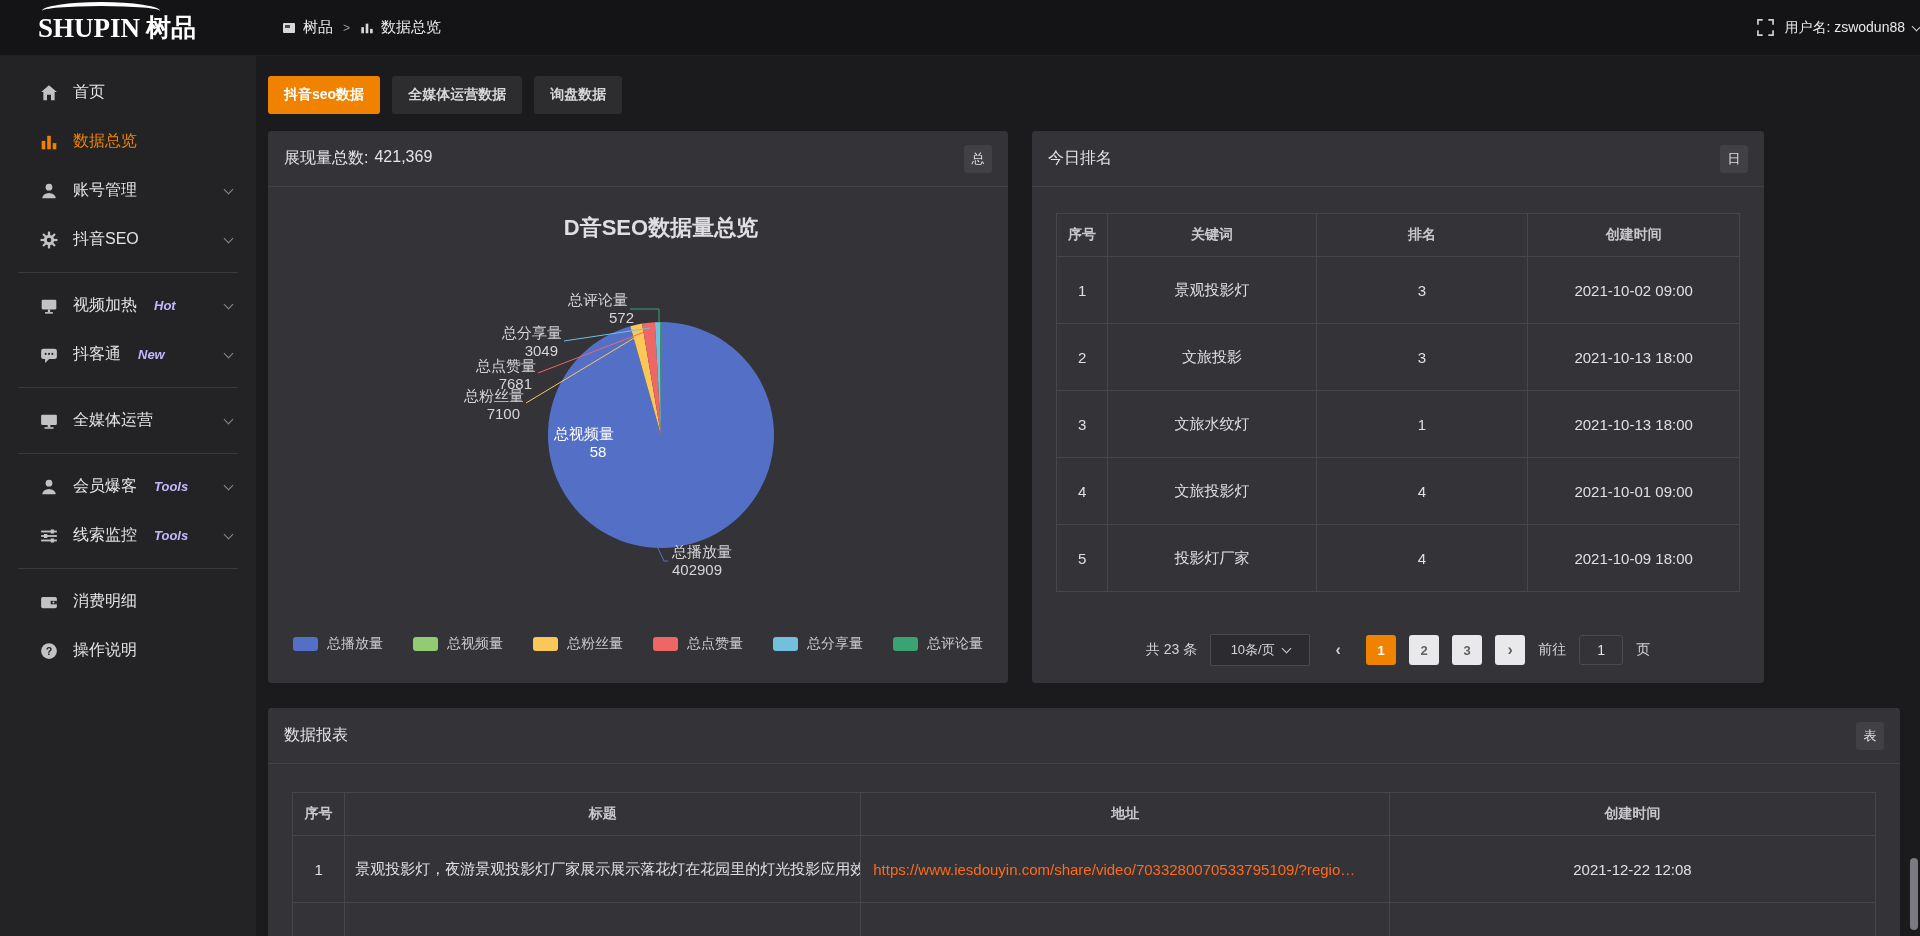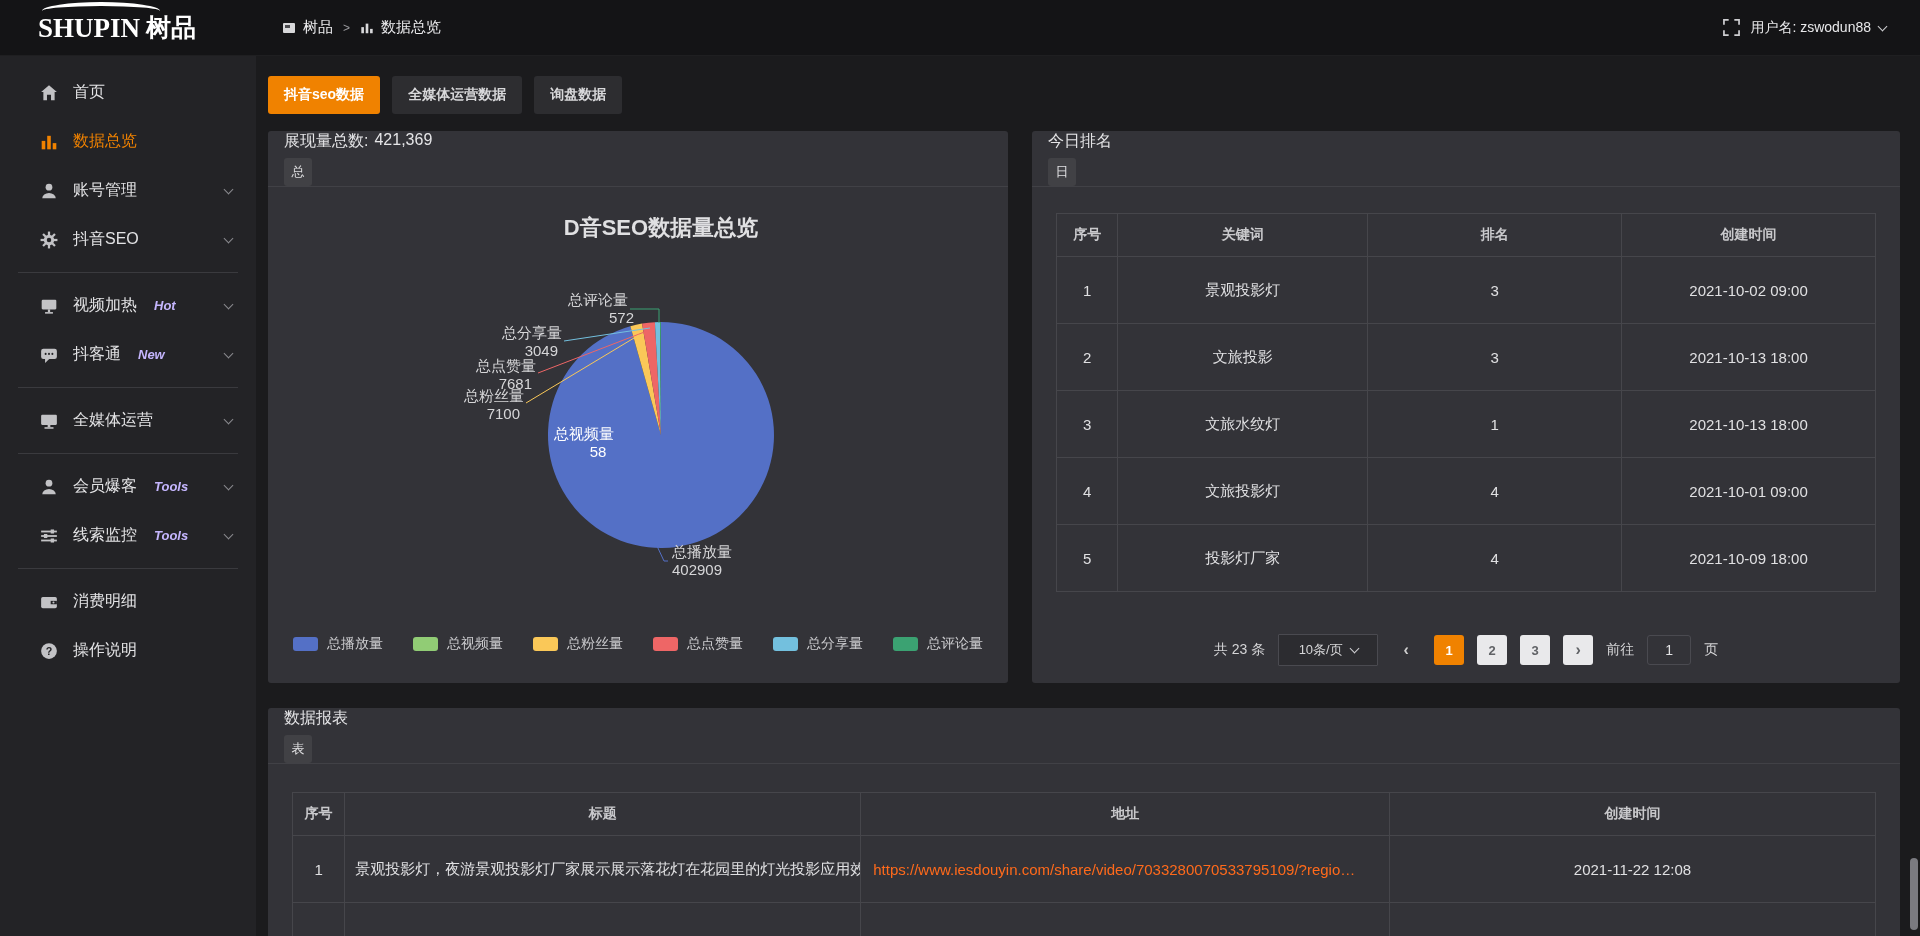--- a/index.html
+++ b/index.html
@@ -15,21 +15,21 @@
   }
   .logo-wrap { width:256px; display:flex; align-items:center; padding-left:38px; }
   .logo { position:relative; display:flex; align-items:flex-end; color:#fff; }
   .logo-arc { position:absolute; top:-9px; left:4px; width:118px; height:18px;
     border-top:4px solid #fff; border-radius:50%; }
   .logo-en { font-size:27px; font-weight:800; letter-spacing:0px;font-family:Liberation Serif, serif; }
   .logo-cn { font-size:25px; font-weight:800; margin-left:6px; }
   .breadcrumb { display:flex; align-items:center; gap:10px; margin-left:26px; font-size:15px; color:#ececee; }
   .crumb { display:flex; align-items:center; gap:7px; cursor:pointer; }
   .crumb-sep { color:#9a9a9e; font-size:12px; }
-  .topbar-right { margin-left:auto; display:flex; align-items:center; gap:10px; padding-right:34px; }
+  .topbar-right { margin-left:auto; display:flex; align-items:center; gap:10px; }
   .fs-icon { width:17px; height:17px; cursor:pointer; }
   .user { display:flex; align-items:center; gap:8px; font-size:14px; color:#e8e8ea; cursor:pointer; }
   .chev-down { width:7px; height:7px; border-right:1.5px solid #cfcfd2; border-bottom:1.5px solid #cfcfd2;
     transform:rotate(45deg); margin-top:-3px; }
   
   .layout { display:flex; height:880px; }
   .sidebar { width:256px; background:#232326; padding-top:12px; flex:none; }
   .side-item { height:49px; display:flex; align-items:center; padding:0 24px 0 40px;
     gap:15px; font-size:16px; color:#e3e3e5; cursor:pointer; }
   .side-item .icon { width:18px; height:18px; flex:none; display:flex; }
@@ -38,28 +38,28 @@
   .side-badge.vip { color:#f0a020; }
   .side-item .chev-down { margin-left:auto; border-color:#8a8a8e; }
   .side-divider { height:1px; background:#3a3a3e; margin:8px 18px; }
   
   .content { flex:1; padding:20px 20px 0 12px; background:#1b1b1d; }
   .tabs { display:flex; gap:12px; margin-bottom:17px; }
   .tab { height:38px; padding:0 16px; display:flex; align-items:center; border-radius:3px;
     font-size:14px; font-weight:700; background:#2d2d30; color:#d8d8da; cursor:pointer; }
   .tab.active { background:#f08200; color:#fff; }
   .panel { background:#333338; border-radius:3px; }
-  .panel-head { height:56px; display:flex; justify-content:space-between;
-    padding:0 16px; border-bottom:1px solid rgba(255,255,255,0.07);flex-direction:column; }
+  .panel-head { height:56px; display:flex; align-items:center; justify-content:space-between;
+    padding:0 16px; border-bottom:1px solid rgba(255,255,255,0.07); }
   .panel-title { font-size:16px; color:#e5e5e7; display:flex; gap:6px; }
   .head-badge { width:28px; height:28px; background:#414145; border-radius:3px; color:#e0e0e2;
     font-size:13px; display:flex; align-items:center; justify-content:center; cursor:pointer; }
   .row-panels { display:flex; gap:24px; }
   .chart-panel { width:740px; height:552px; flex:none; }
-  .rank-panel  { width:868px; height:552px; flex:none; display:flex; flex-direction:column; }
+  .rank-panel  { width:732px; height:552px; flex:none; display:flex; flex-direction:column; }
   
   .chart-svg text { font-family:"Liberation Sans","DejaVu Sans",sans-serif; }
   .legend { display:flex; justify-content:center; gap:30px; margin-top:44px; }
   .legend-item { display:flex; align-items:center; gap:9px; font-size:14px; color:#cccccf; cursor:pointer; }
   .legend-swatch { width:25px; height:14px; border-radius:3px; }
   
   table { border-collapse:collapse; width:100%; table-layout:fixed; }
   th,td { border:1px solid #46464b; text-align:center; overflow:hidden; white-space:nowrap; }
   th { height:43px; font-size:14px; color:#c9c9cc; font-weight:700; }
   td { height:67px; font-size:15px; color:#e0e0e2; }
@@ -436,21 +436,21 @@
                 <th>标题</th>
                 <th>地址</th>
                 <th>创建时间</th>
               </tr>
             </thead>
           <tbody id="report-body">
               <tr>
                 <td>1</td>
                 <td class="left">景观投影灯，夜游景观投影灯厂家展示展示落花灯在花园里的灯光投影应用效果 #</td>
                 <td class="link-cell">https://www.iesdouyin.com/share/video/7033280070533795109/?regio…</td>
-                <td>2021-11-22 12:08</td>
+                <td>2021-12-22 12:08</td>
               </tr>
             </tbody>
           <tfoot>
               <tr class="cut-row">
             <td></td>
                 <td></td>
             <td></td>
                 <td></td>
           </tr>
             </tfoot>

